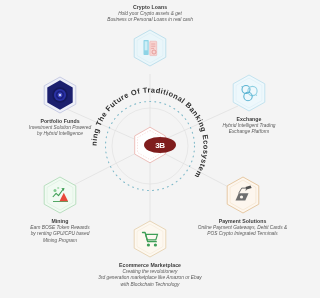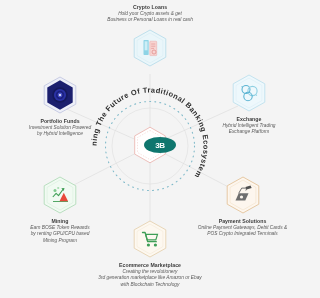--- a/index.html
+++ b/index.html
@@ -26,21 +26,21 @@
   .node-desc{
     font-size:4.8px;font-style:italic;color:#5a5a5a;
     text-align:center;line-height:6.4px;white-space:nowrap;
   }
   .center{
     position:absolute;left:122px;top:118px;width:56px;height:56px;
   }
   .logo-hexwrap{position:absolute;left:11px;top:8px;width:34px;height:38px;}
   .logo-badge{
     position:absolute;left:22px;top:19px;width:32px;height:16px;border-radius:50%;
-    background:#0f766e;color:#fff;font-size:8px;font-weight:bold;
+    background:#7f1d1d;color:#fff;font-size:8px;font-weight:bold;
     display:flex;align-items:center;justify-content:center;
     letter-spacing:-.4px;
   }
 </style>
 </head>
 <body>
 
 <div id="stage">
 
   <svg class="layer">

